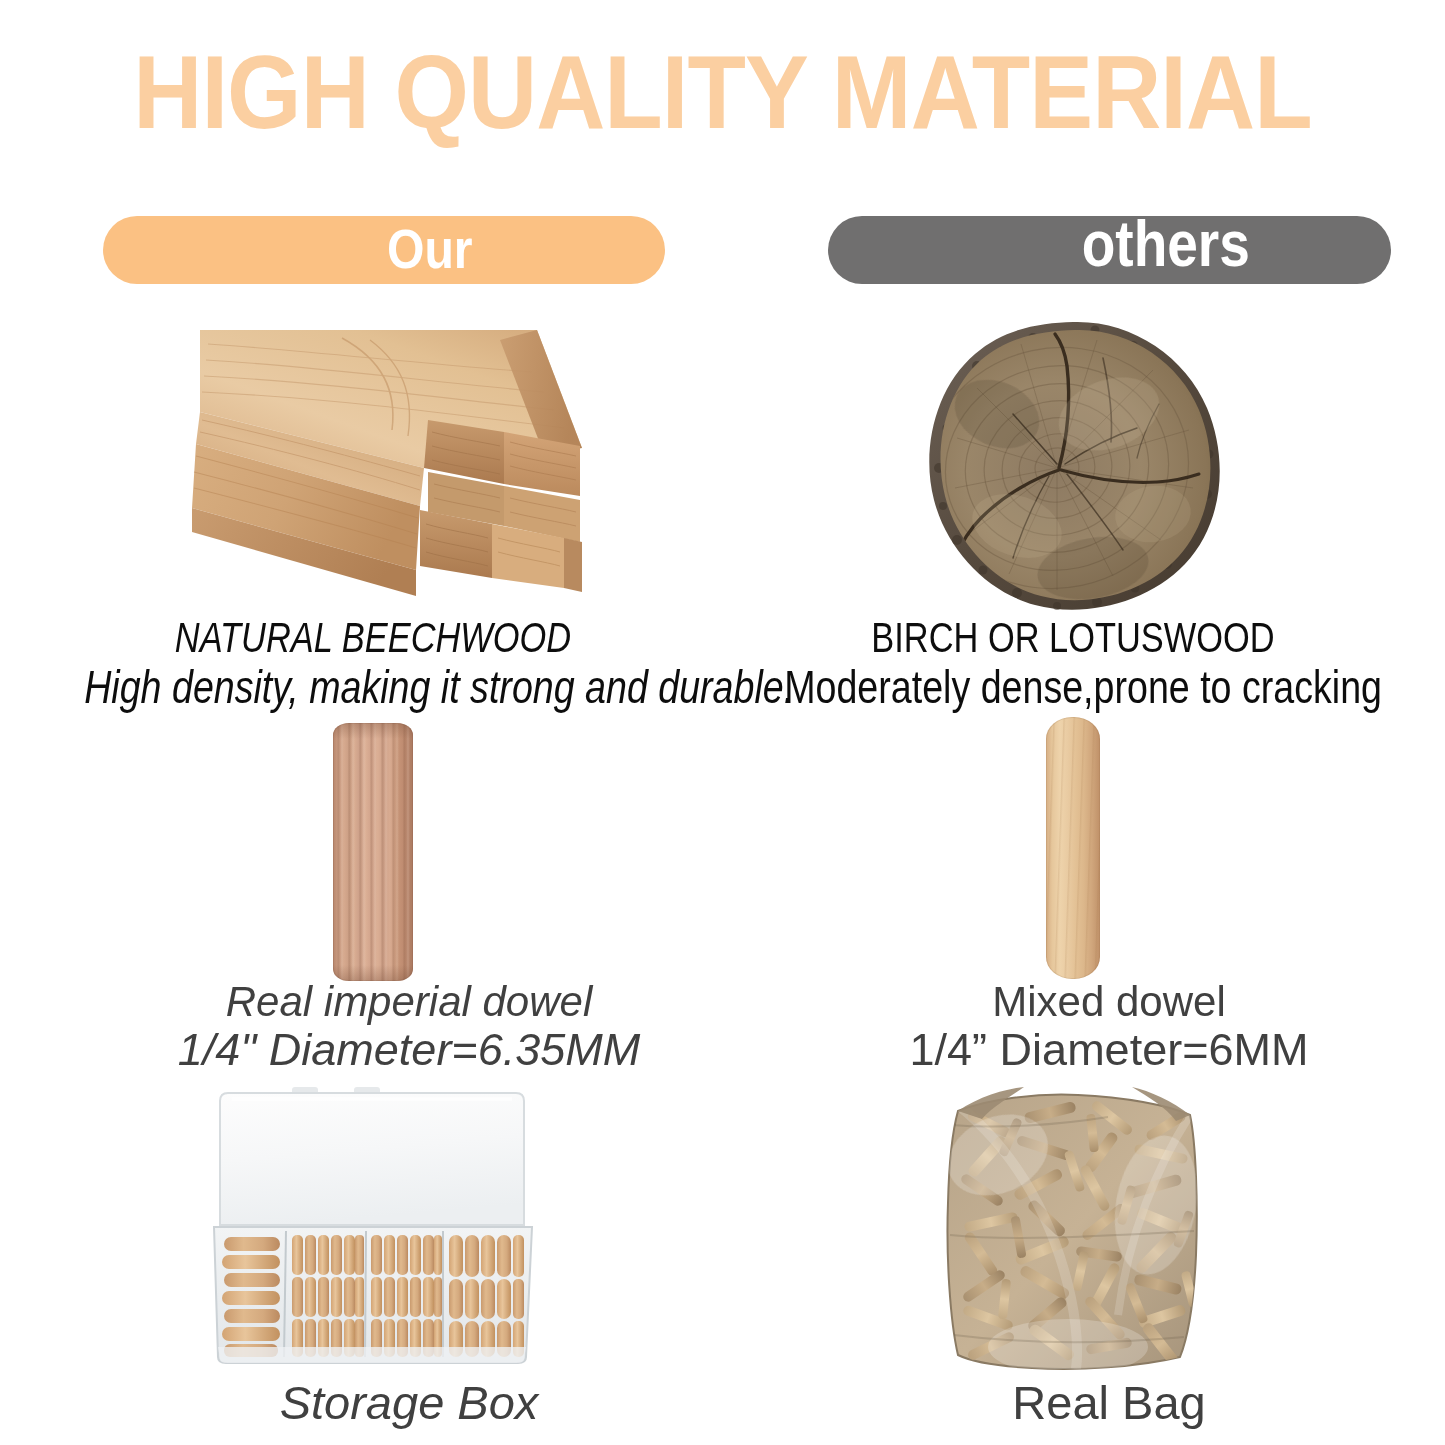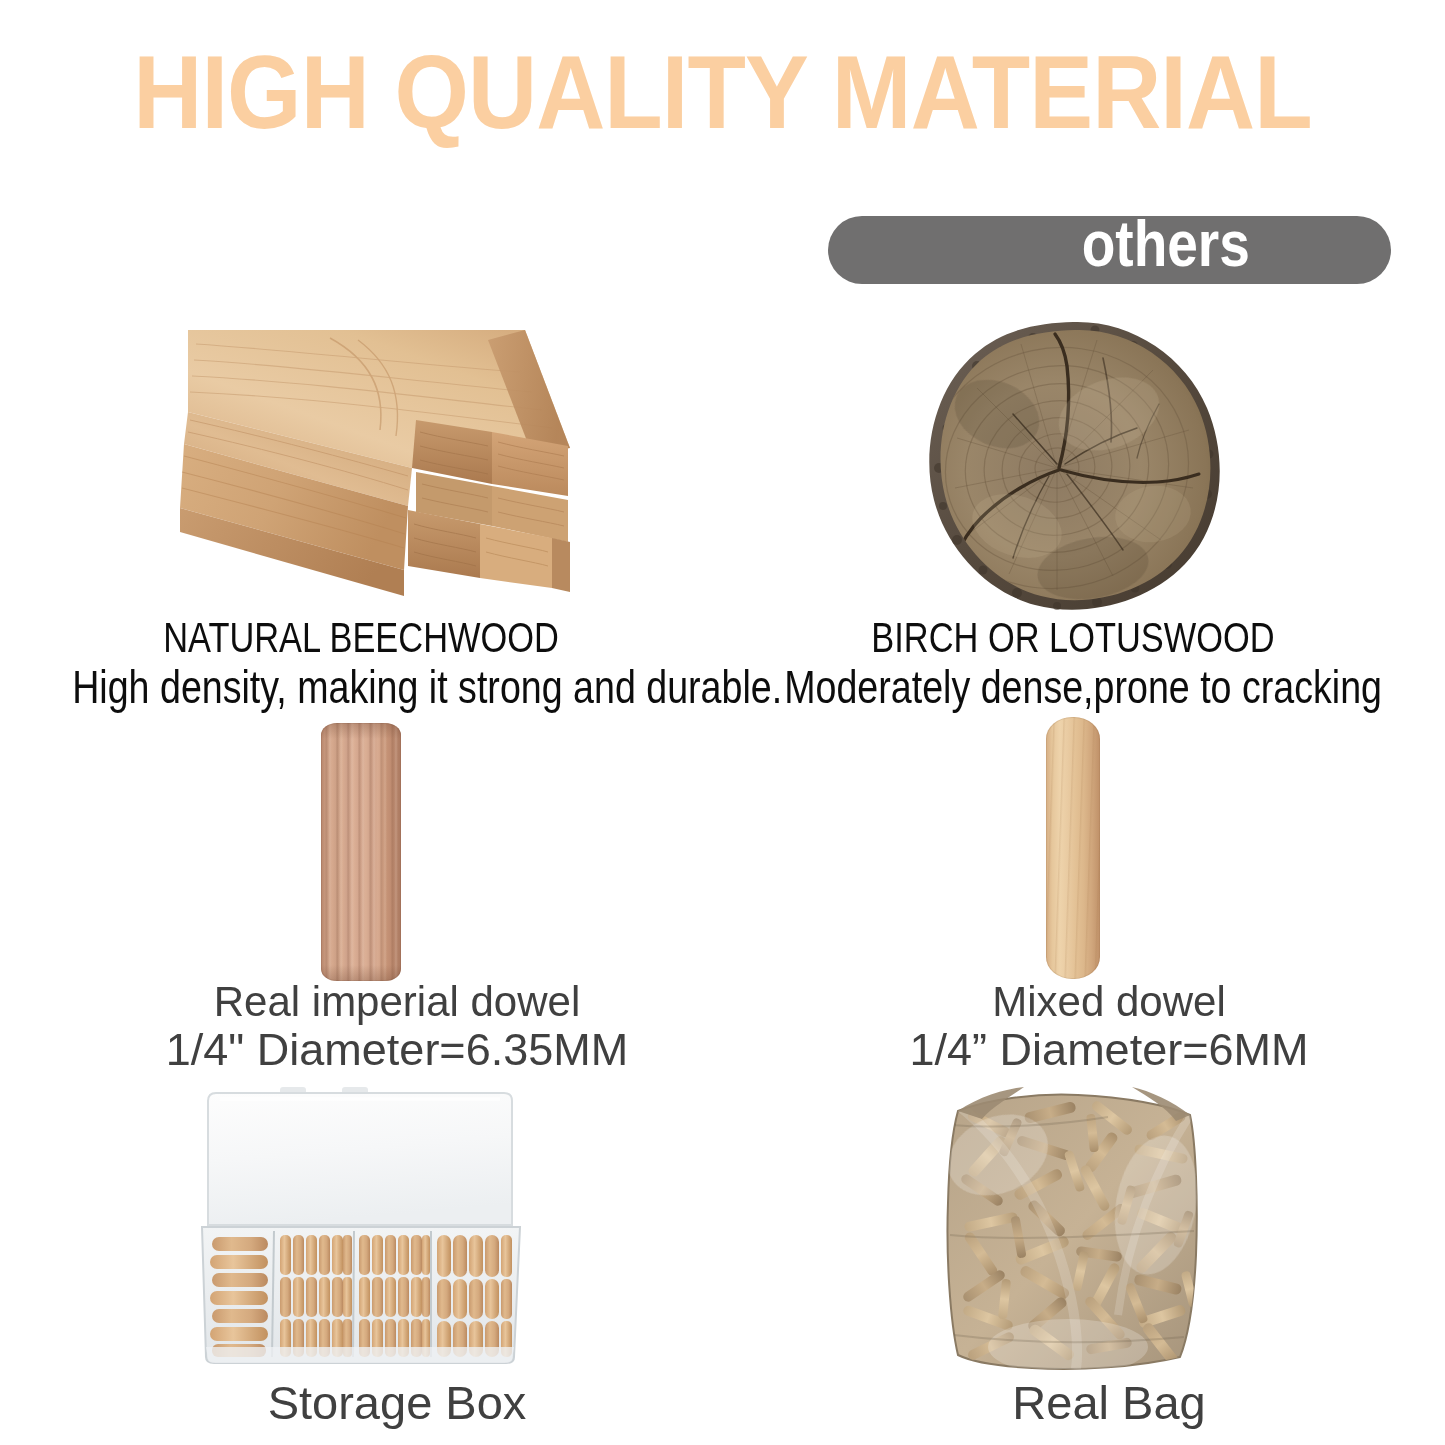--- a/index.html
+++ b/index.html
@@ -40,21 +40,21 @@
     position:relative;
     white-space:nowrap;
   }
   #pill-our{left:103px;width:562px;background:#fbc183;}
   #pill-our span{left:46px;top:-1px;}
   #pill-others{left:828px;width:563px;background:#706f6f;}
   #pill-others span{left:56px;top:-6px;font-size:64px;}
 
   
   .col{position:absolute;top:300px;width:722px;height:1145px;}
-  #col-left{left:0;}
+  #col-left{left:12px;font-style:italic;}
   #col-right{left:712px;}
 
   
   .cap-condensed{
     position:absolute;width:100%;text-align:center;
     font-family:"Liberation Sans", sans-serif;
     font-weight:normal;
     transform:scaleX(0.80);
     transform-origin:50% 50%;
     white-space:nowrap;
@@ -134,20 +134,23 @@
   
   .mixedbag{position:absolute;left:50%;margin-left:-145px;top:785px;width:290px;height:290px;}
 </style>
 </head>
 <body>
 
 <div class="page">
 
   <div class="title">HIGH QUALITY MATERIAL</div>
 
+  <div class="pill" id="pill-our">
+    <span>Our</span>
+  </div>
   <div class="pill" id="pill-others">
     <span>others</span>
   </div>
 
   <div class="col" id="col-left">
 
     <div class="bundle">
       <svg width="390" height="285" viewBox="0 0 390 285" xmlns="http://www.w3.org/2000/svg">
         <defs>
           <linearGradient id="topFace" x1="0" y1="1" x2="1" y2="0">

